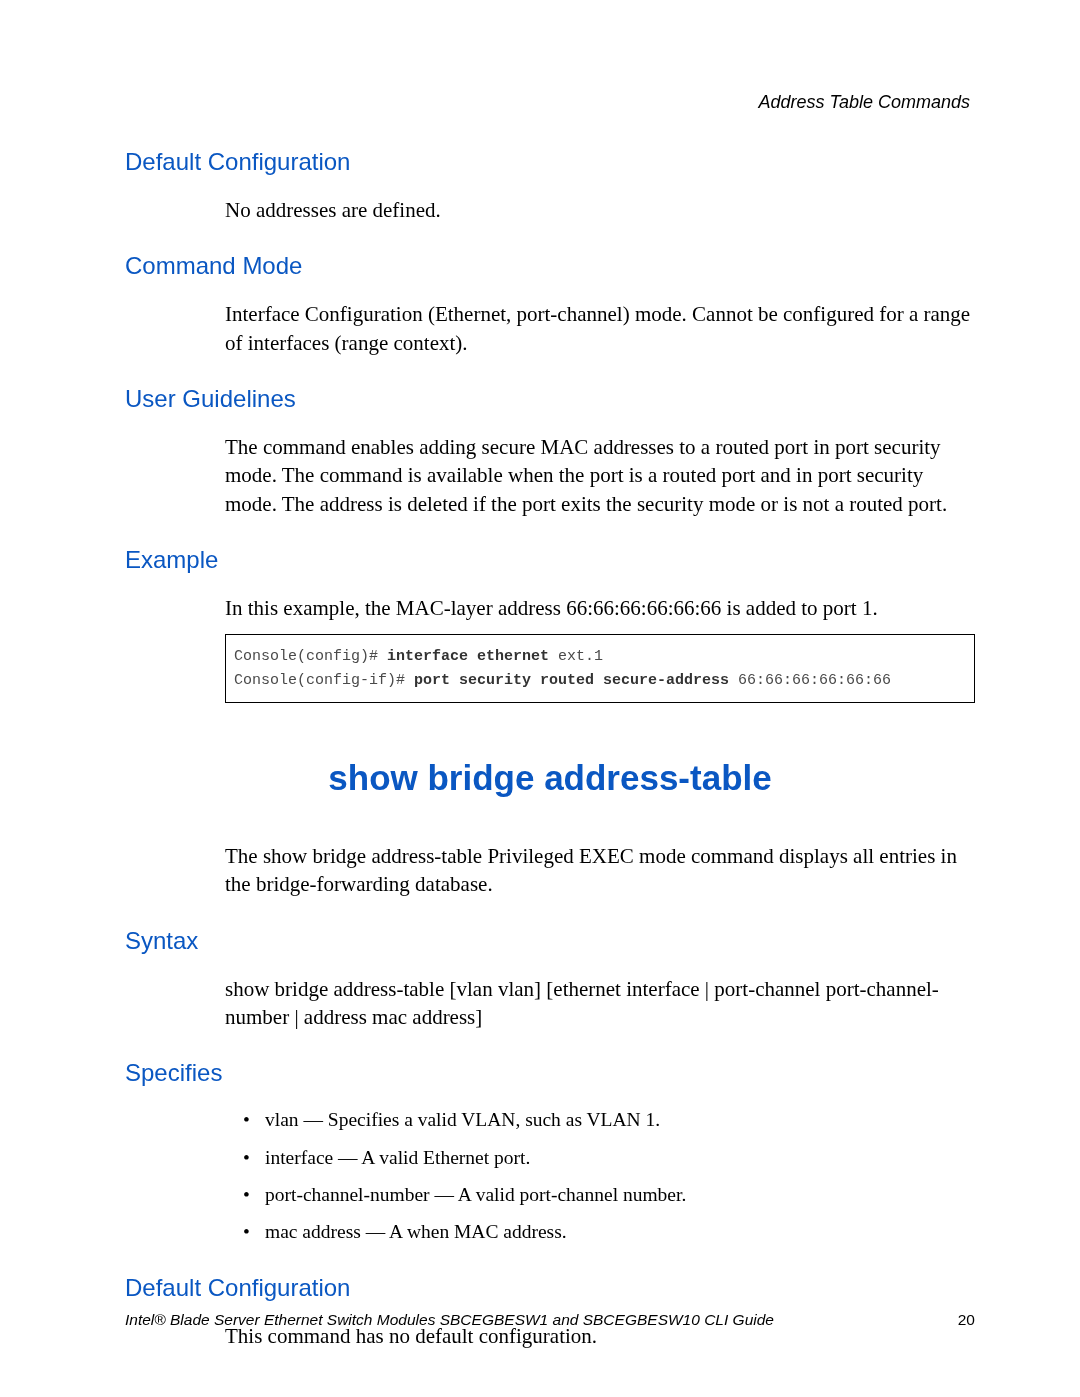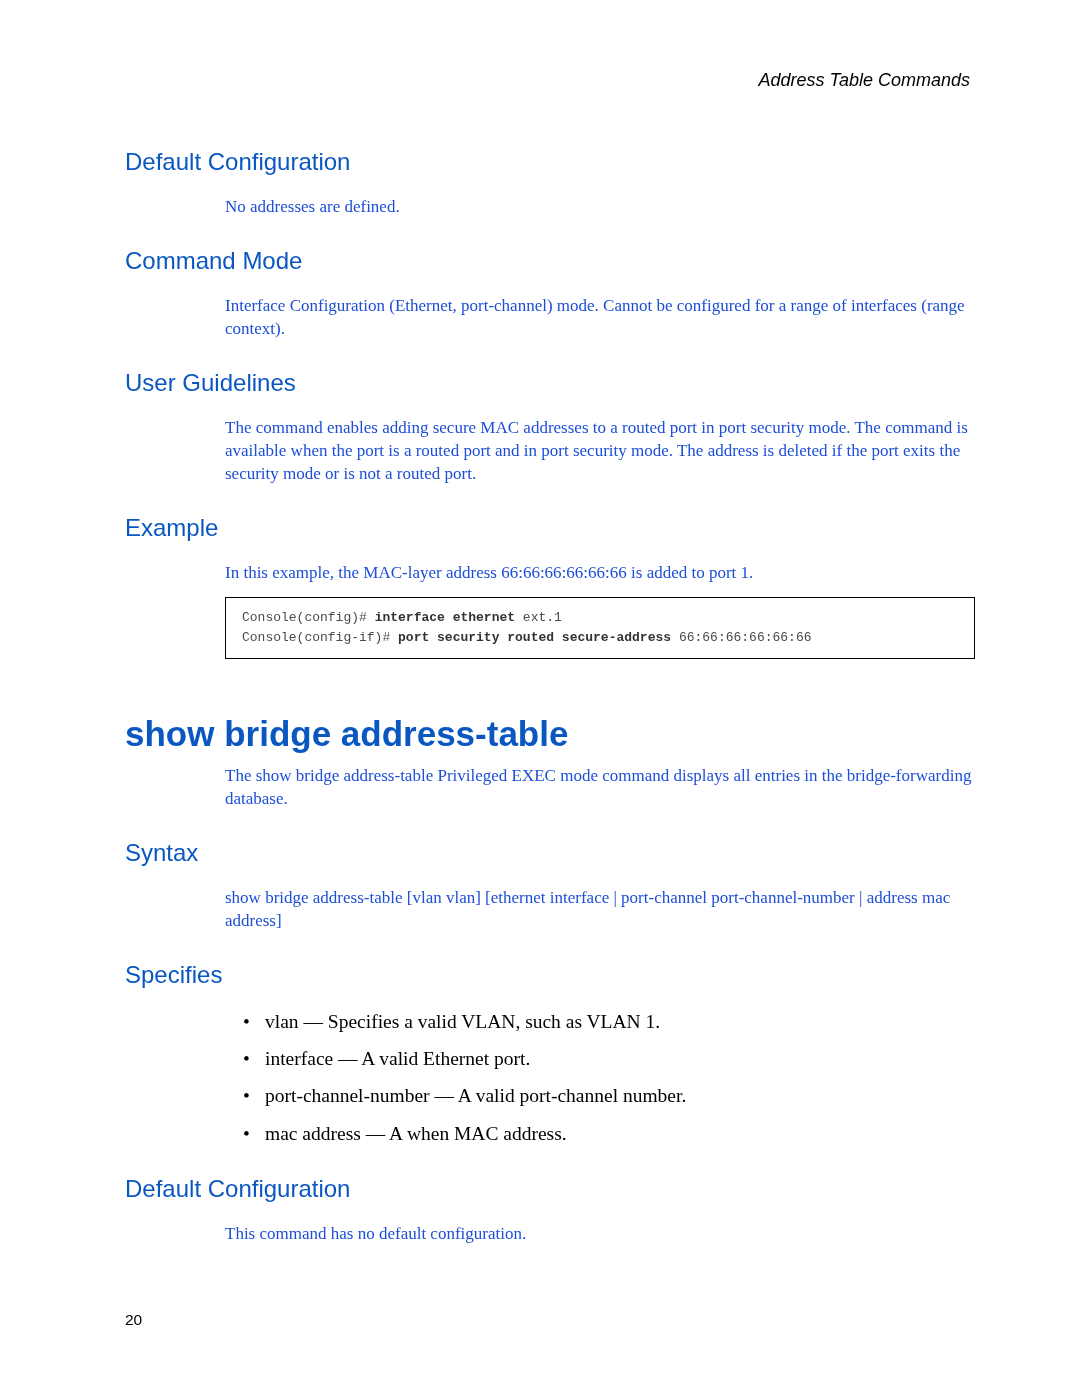--- a/index.html
+++ b/index.html
@@ -11,65 +11,66 @@
       position: relative;
       color: #000;
     }
     .page {
       padding: 80px 105px 60px 125px;
       position: relative;
       height: 100%;
     }
     .header-right {
       position: absolute;
-      top: 70px;
+      top: 92px;
       right: 110px;
       font-style: italic;
       font-family: Arial, Helvetica, sans-serif;
       font-size: 18px;
       color: #000;
     }
     .section-heading {
       font-family: Arial, Helvetica, sans-serif;
       font-size: 24px;
       font-weight: 400;
       color: #0a57c2;
       margin-top: 28px;
       margin-bottom: 20px;
     }
     .first-heading {
       margin-top: 68px;
     }
     .body-text {
       margin-left: 100px;
-      font-size: 17px;
+      font-size: 21px;
       line-height: 1.35;
       margin-bottom: 12px;
-      color: #1d4ed8;
+      color: #000000;
     }
     .code-block {
       margin-left: 100px;
       border: 1px solid #000;
-      padding: 10px 12px 10px 16px;
+      padding: 10px 12px 10px 8px;
       font-family: "Courier New", Courier, monospace;
-      font-size: 13px;
+      font-size: 15px;
       line-height: 1.55;
       color: #4a4a4a;
       margin-top: 12px;
       margin-bottom: 12px;
       white-space: pre;
     }
     .code-block .bold { font-weight: bold; color: #333; }
     .main-heading {
       font-family: Arial, Helvetica, sans-serif;
       font-size: 35px;
       font-weight: bold;
       color: #0a57c2;
       margin-top: 55px;
-      margin-bottom: 11px;
+      margin-bottom: 44px;
+      text-align: center;
     }
     .param-list {
       margin-left: 140px;
       list-style: none;
     }
     .param-list li {
       font-size: 19.5px;
       line-height: 1.35;
       margin-bottom: 11px;
       position: relative;
@@ -132,16 +133,17 @@
     <li>vlan — Specifies a valid VLAN, such as VLAN 1.</li>
     <li>interface — A valid Ethernet port.</li>
     <li>port-channel-number — A valid port-channel number.</li>
     <li>mac address — A when MAC address.</li>
   </ul>
 
   <h2 class="section-heading">Default Configuration</h2>
   <p class="body-text">This command has no default configuration.</p>
 
   <div class="footer">
+    <span class="footer-text">Intel® Blade Server Ethernet Switch Modules SBCEGBESW1 and SBCEGBESW10 CLI Guide</span>
     <span class="footer-page">20</span>
   </div>
 
 </div>
 
 </body></html>

